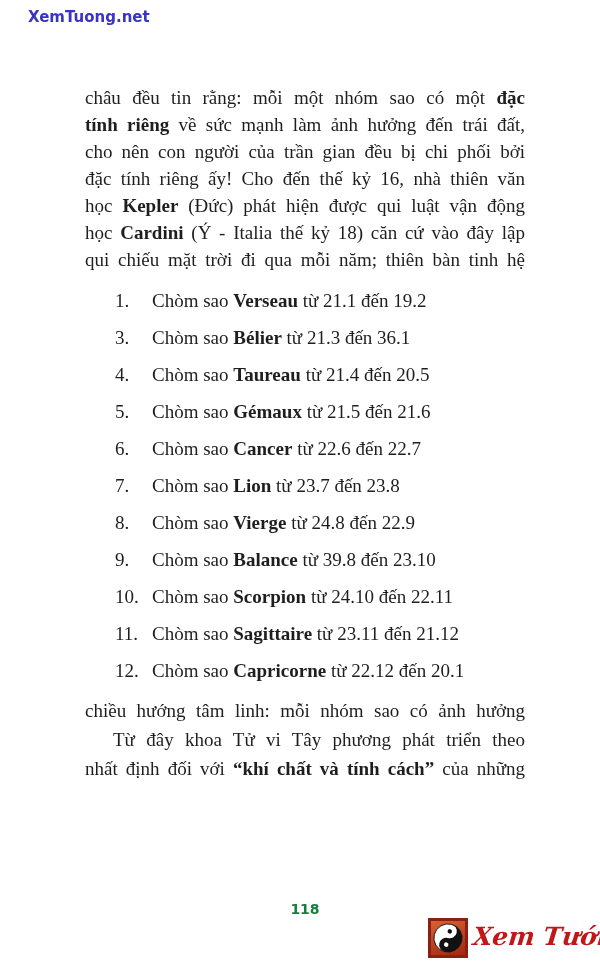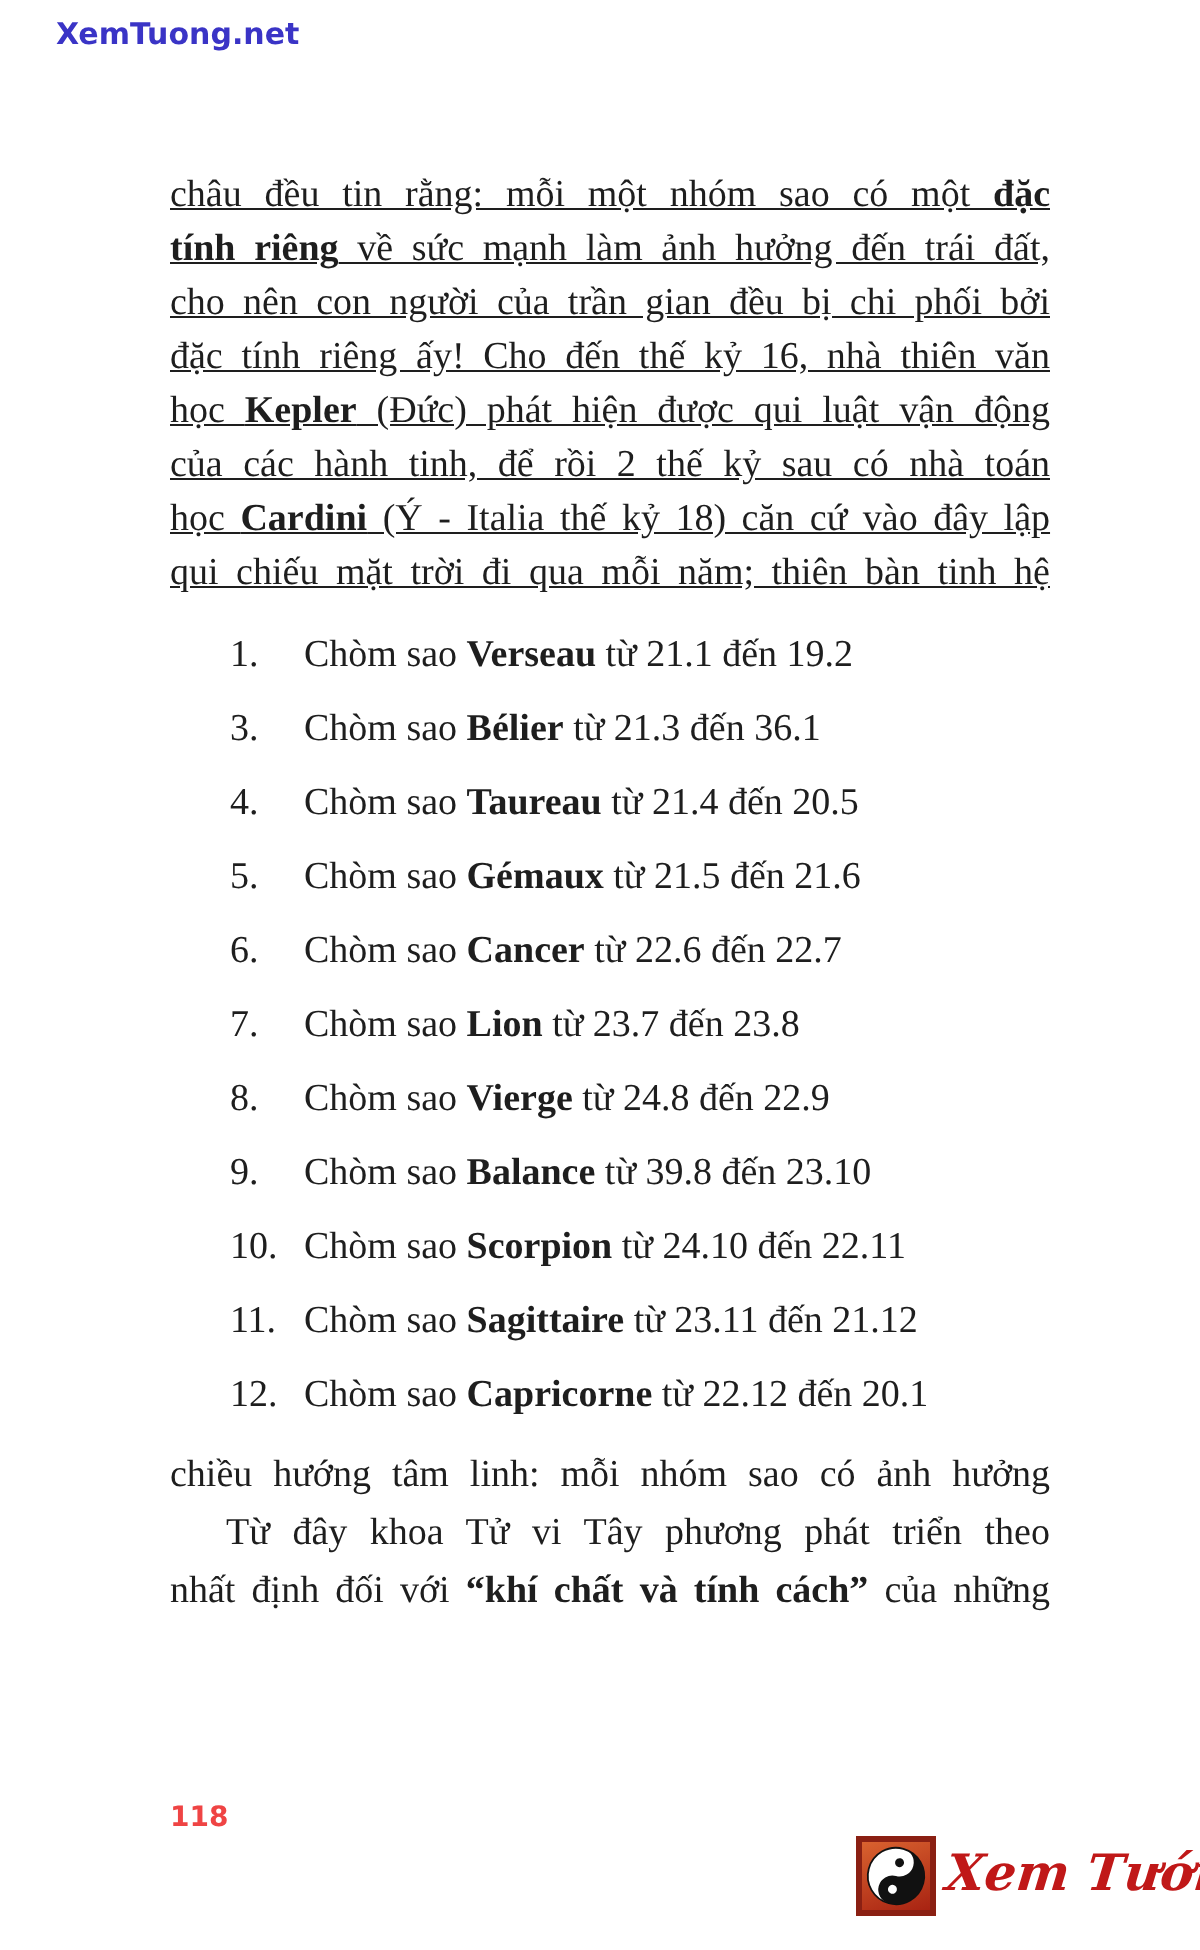--- a/index.html
+++ b/index.html
@@ -25,40 +25,41 @@
   
   .content {
     position: absolute; left: 85px; top: 84px; width: 440px;
     font-size: 19px;
   }
   .line {
     text-align: justify;
     text-align-last: justify;
     white-space: normal;
   }
-  .para1 .line { height: 27px; line-height: 27px; text-decoration: underline; }
+  .para1 .line { height: 27px; line-height: 27px; }
   .para2 .line { height: 29px; line-height: 29px; }
   .line.no-just { text-align-last: left; }
   .line.indent { text-indent: 28px; }
   b { font-weight: bold; }
 
   .zlist { margin-top: 16px; margin-bottom: 6px; }
   .zrow {
     padding-left: 30px;
     line-height: 23px;
     margin-bottom: 14px;
     white-space: nowrap;
   }
   .znum { display: inline-block; width: 37px; }
 
   
   .page-number {
     position: absolute; left: 85px; top: 901px; width: 440px;
+    text-align: center;
     font-family: "DejaVu Sans", "Liberation Sans", sans-serif;
-    font-weight: bold; font-size: 14px; color: #ef4444;
+    font-weight: bold; font-size: 14px; color: #15803d;
   }
 
   
   .footer-logo {
     position: absolute; left: 428px; top: 918px;
     display: flex; align-items: flex-start;
     cursor: pointer; text-decoration: none;
   }
   .yy-box {
     width: 34px; height: 34px;
@@ -85,21 +86,20 @@
 
   <a class="header-logo">XemTuong.net</a>
 
   <div class="content">
     <div class="para para1">
         <div class="line"><span>châu đều tin rằng: mỗi một nhóm sao có một </span><b>đặc</b></div>
         <div class="line"><b>tính riêng</b><span> về sức mạnh làm ảnh hưởng đến trái đất,</span></div>
         <div class="line"><span>cho nên con người của trần gian đều bị chi phối bởi</span></div>
         <div class="line"><span>đặc tính riêng ấy! Cho đến thế kỷ 16, nhà thiên văn</span></div>
         <div class="line"><span>học </span><b>Kepler</b><span> (Đức) phát hiện được qui luật vận động</span></div>
-        <div class="line"><span>của các hành tinh, để rồi 2 thế kỷ sau có nhà toán</span></div>
         <div class="line"><span>học </span><b>Cardini</b><span> (Ý - Italia thế kỷ 18) căn cứ vào đây lập</span></div>
         <div class="line"><span>qui chiếu mặt trời đi qua mỗi năm; thiên bàn tinh hệ</span></div>
       </div>
 
     <div class="zlist">
         <div class="zrow"><span class="znum">1.</span><span><span>Chòm sao </span><b>Verseau</b><span> từ 21.1 đến 19.2</span></span></div>
         <div class="zrow"><span class="znum">3.</span><span><span>Chòm sao </span><b>Bélier</b><span> từ 21.3 đến 36.1</span></span></div>
         <div class="zrow"><span class="znum">4.</span><span><span>Chòm sao </span><b>Taureau</b><span> từ 21.4 đến 20.5</span></span></div>
         <div class="zrow"><span class="znum">5.</span><span><span>Chòm sao </span><b>Gémaux</b><span> từ 21.5 đến 21.6</span></span></div>
         <div class="zrow"><span class="znum">6.</span><span><span>Chòm sao </span><b>Cancer</b><span> từ 22.6 đến 22.7</span></span></div>

